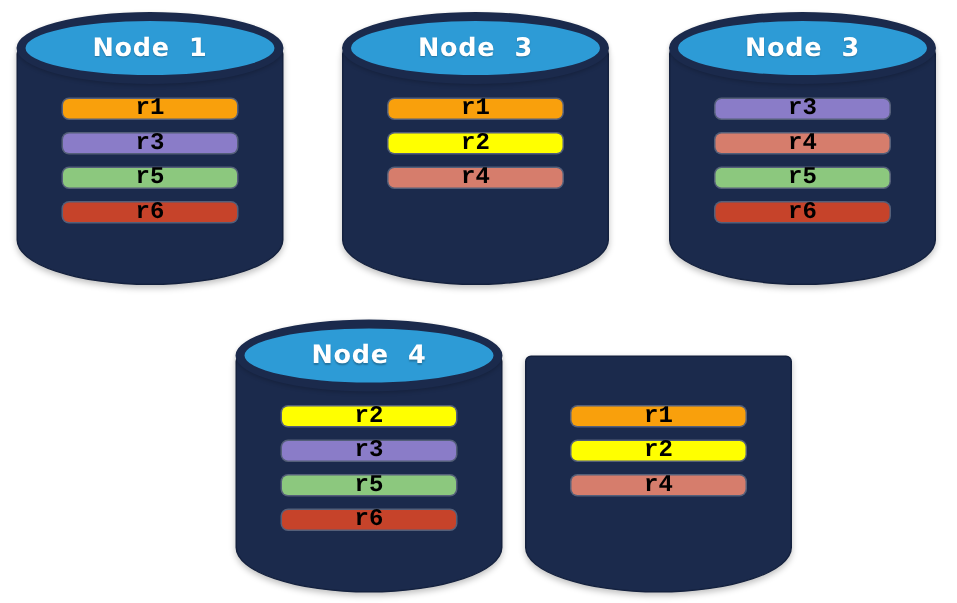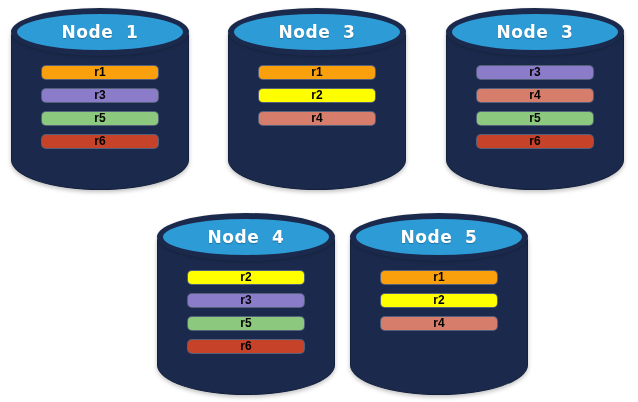--- a/index.html
+++ b/index.html
@@ -60,23 +60,23 @@
   }
   .bar {
     height: 13px;
     border-radius: 4px;
     display: flex;
     align-items: center;
     justify-content: center;
     box-shadow: 0 0 0 1px rgba(255,255,255,0.25);
   }
   .bar-label {
-    font-family: Liberation Sans, sans-serif;
+    font-family: Liberation Mono, monospace;
     font-weight: 700;
-    font-size: 12px;
+    font-size: 16px;
     line-height: 13px;
     color: #000000;
   }
   .pos-n1 { left: 11px;  top: 8px; }
   .pos-n2 { left: 228px; top: 8px; }
   .pos-n3 { left: 446px; top: 8px; }
   .pos-n4 { left: 125px; top: 213px; margin-left: 32px; }
   .pos-n5 { left: 350px; top: 213px; }
 </style>
 </head>
@@ -160,23 +160,20 @@
           <span class="bar-label">r5</span>
         </div>
       <div class="bar" style="background: rgb(198, 67, 42);">
           <span class="bar-label">r6</span>
         </div>
     </div>
   </div>
 
   <div class="cylinder pos-n5">
     <div class="cyl-body"></div>
-    <div class="cyl-top">
-      <span class="node-title">Node  5</span>
-    </div>
     <div class="bars">
       <div class="bar" style="background: rgb(249, 160, 12);">
           <span class="bar-label">r1</span>
         </div>
       <div class="bar" style="background: rgb(255, 255, 0);">
           <span class="bar-label">r2</span>
         </div>
       <div class="bar" style="background: rgb(214, 125, 108);">
           <span class="bar-label">r4</span>
         </div>

